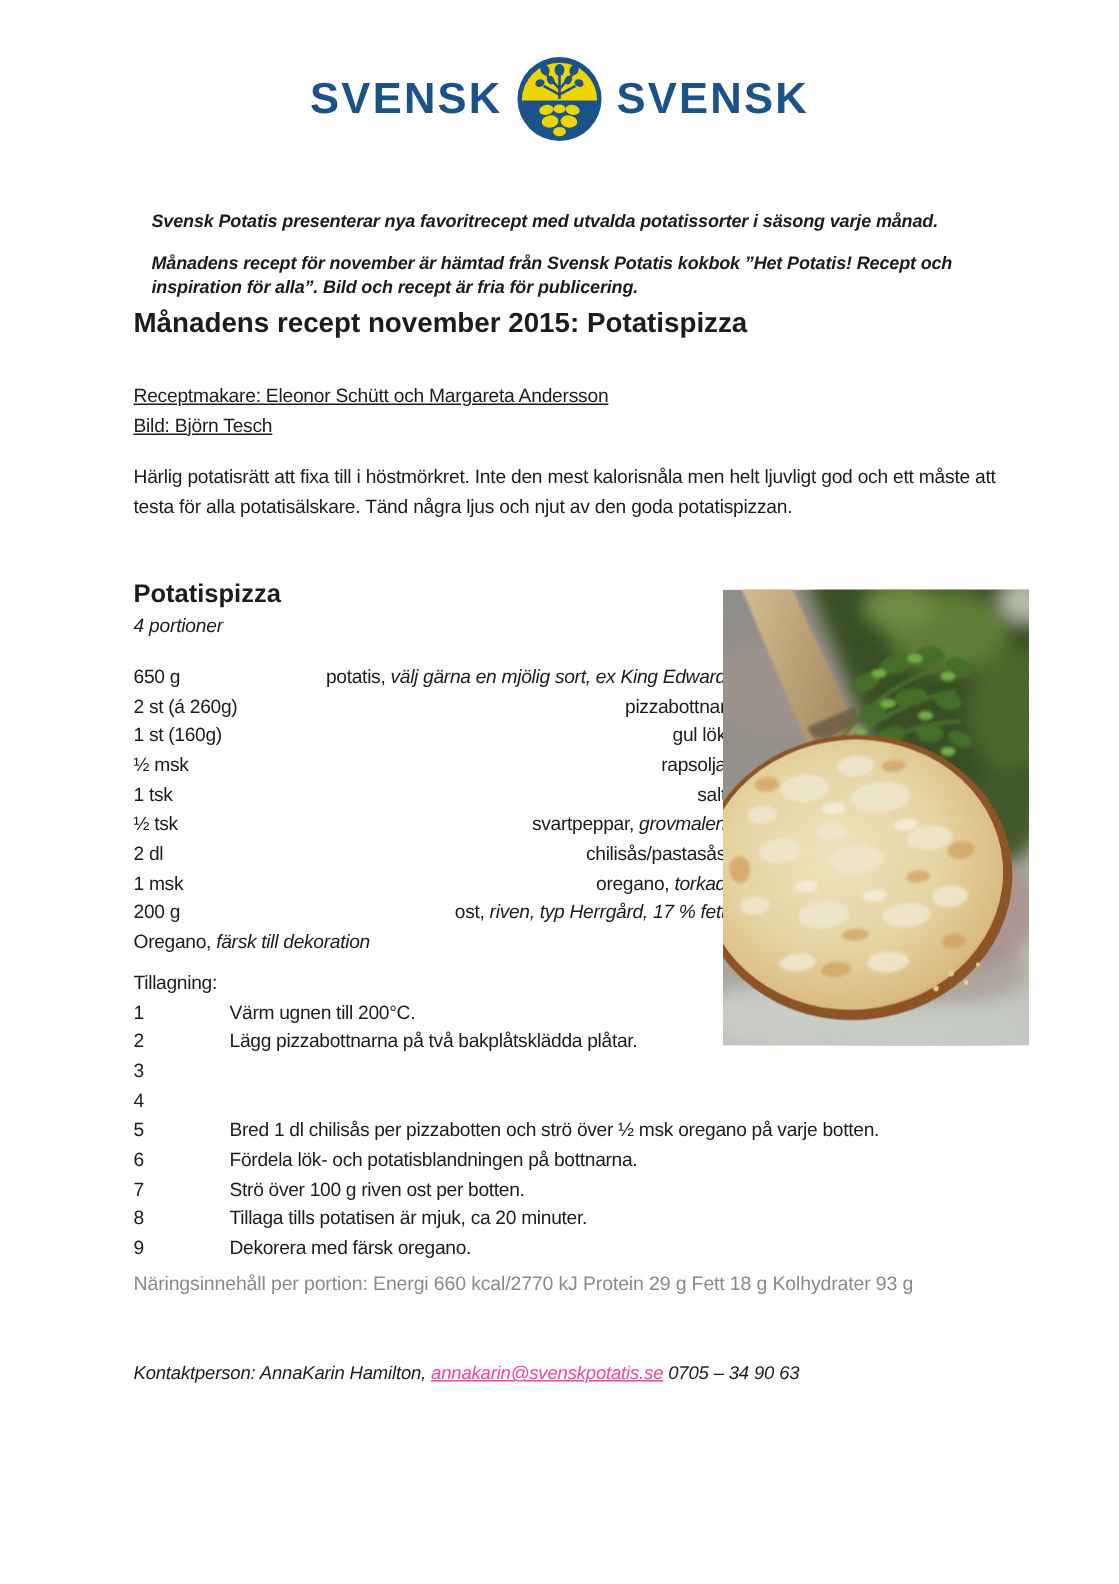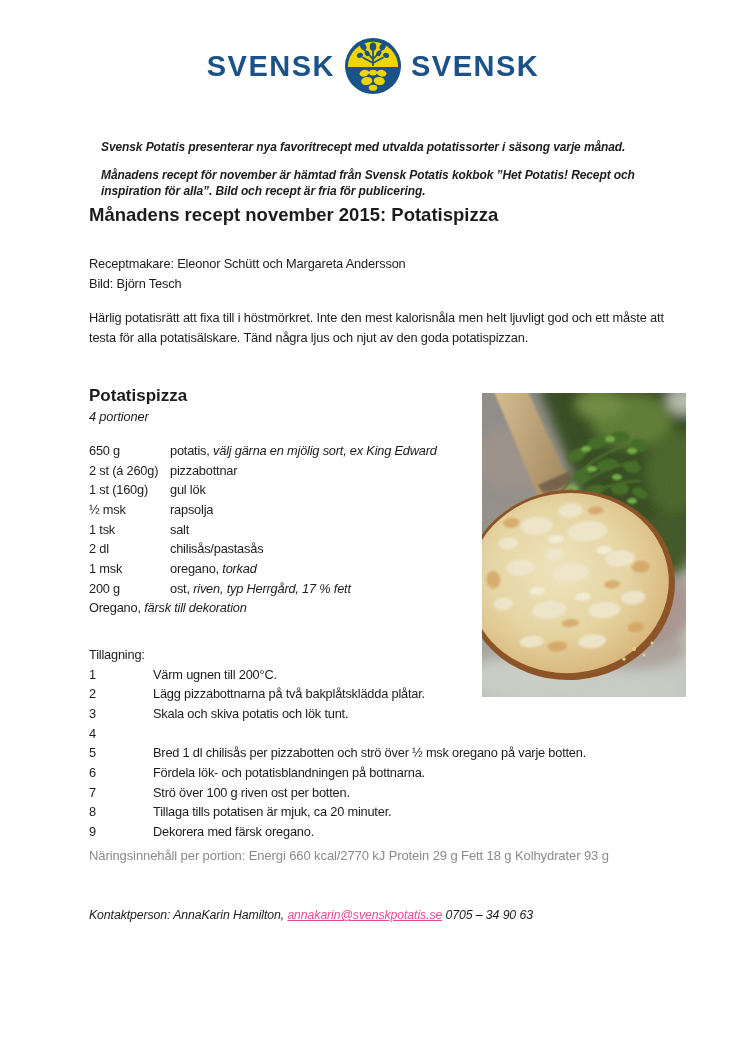--- a/index.html
+++ b/index.html
@@ -12,26 +12,26 @@
         display:flex;justify-content:center;align-items:center;gap:9px;}
   .logo-word{font-size:29px;font-weight:bold;color:#1b5288;letter-spacing:1.5px;
              font-family:"Liberation Sans",sans-serif;}
   .emblem{width:58px;height:58px;flex:0 0 auto;}
   
   .abs{position:absolute;left:89px;}
   #intro{top:128px;width:568px;font-size:12px;font-style:italic;font-weight:bold;
          line-height:15.9px;letter-spacing:-0.1px;}
   #intro p{margin:12px;}
   #heading{top:204px;font-size:18.5px;font-weight:bold;}
-  #credits{top:254px;font-size:12.8px;line-height:19.6px;letter-spacing:-0.15px;}
+  #credits{top:254px;font-size:12.8px;line-height:19.6px;letter-spacing:-0.15px;text-decoration:underline;}
   #description{top:308px;width:578px;font-size:12.8px;line-height:19.8px;letter-spacing:-0.15px;}
   #recipe-title{top:386px;font-size:17px;font-weight:bold;}
   #servings{top:409px;font-size:12.8px;font-style:italic;letter-spacing:-0.15px;}
   #ingredients{top:441px;font-size:12.8px;line-height:19.65px;letter-spacing:-0.2px;width:395px;}
-  .ing-row{display:flex;}
+  .ing-row{display:flex;justify-content:space-between;}
   .ing-qty{width:81px;flex:0 0 auto;}
   .it{font-style:italic;}
   #steps-block{top:645px;font-size:12.8px;line-height:19.65px;letter-spacing:-0.2px;width:590px;}
   .step-row{display:flex;}
   .step-num{width:64px;flex:0 0 auto;}
   #nutrition{top:848px;font-size:13px;color:#8a8a8a;letter-spacing:-0.1px;}
   #contact{top:908px;font-size:12.3px;font-style:italic;letter-spacing:-0.1px;}
   #contact a{color:#ec4899;text-decoration:underline;cursor:pointer;}
   
   #photo{position:absolute;left:482px;top:393px;width:204px;height:304px;overflow:hidden;}
@@ -107,20 +107,24 @@
     </div>
       <div class="ing-row">
       <span class="ing-qty">½ msk</span>
       <span class="ing-name"><span>rapsolja</span><span class="it"></span></span>
     </div>
       <div class="ing-row">
       <span class="ing-qty">1 tsk</span>
       <span class="ing-name"><span>salt</span><span class="it"></span></span>
     </div>
       <div class="ing-row">
+      <span class="ing-qty">½ tsk</span>
+      <span class="ing-name"><span>svartpeppar, </span><span class="it">grovmalen</span></span>
+    </div>
+      <div class="ing-row">
       <span class="ing-qty">2 dl</span>
       <span class="ing-name"><span>chilisås/pastasås</span><span class="it"></span></span>
     </div>
       <div class="ing-row">
       <span class="ing-qty">1 msk</span>
       <span class="ing-name"><span>oregano, </span><span class="it">torkad</span></span>
     </div>
       <div class="ing-row">
       <span class="ing-qty">200 g</span>
       <span class="ing-name"><span>ost, </span><span class="it">riven, typ Herrgård, 17 % fett</span></span>
@@ -137,21 +141,20 @@
       <div class="step-row">
       <span class="step-num">1</span>
       <span class="step-text">Värm ugnen till 200°C.</span>
     </div>
       <div class="step-row">
       <span class="step-num">2</span>
       <span class="step-text">Lägg pizzabottnarna på två bakplåtsklädda plåtar.</span>
     </div>
       <div class="step-row">
       <span class="step-num">3</span>
-      <span class="step-text">Skala och skiva potatis och lök tunt.</span>
     </div>
       <div class="step-row">
       <span class="step-num">4</span>
     </div>
       <div class="step-row">
       <span class="step-num">5</span>
       <span class="step-text">Bred 1 dl chilisås per pizzabotten och strö över ½ msk oregano på varje botten.</span>
     </div>
       <div class="step-row">
       <span class="step-num">6</span>

